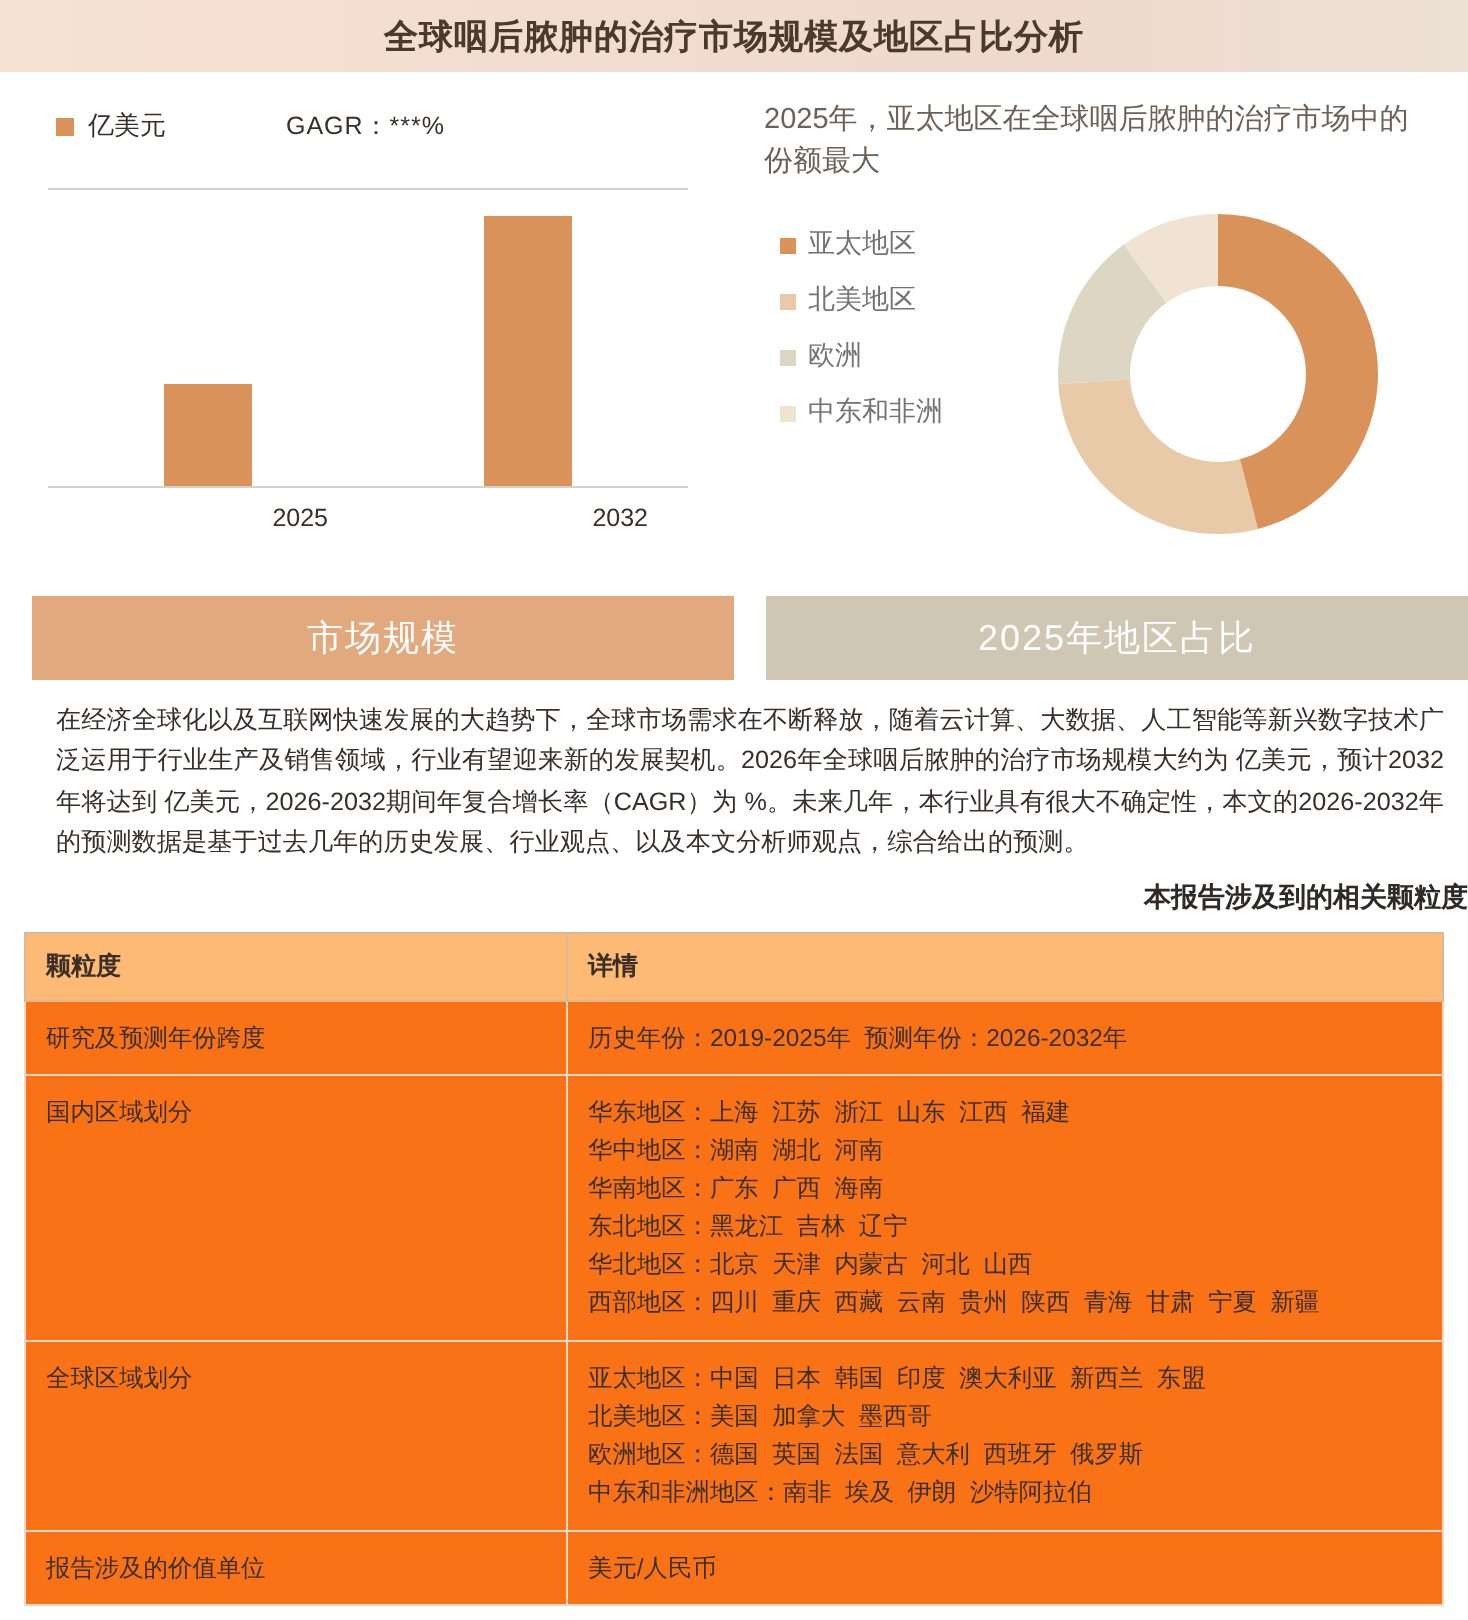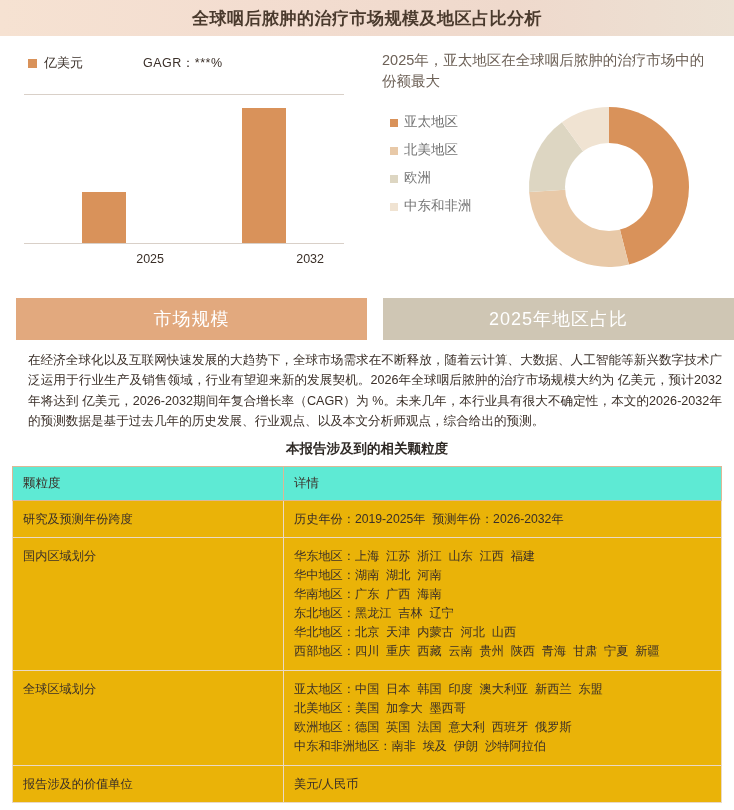--- a/index.html
+++ b/index.html
@@ -177,46 +177,46 @@
   
   .para {
     font-size: 12.6px;
     line-height: 1.62;
     color: #3a2f28;
     padding: 10px 12px 4px 12px;
     text-align: justify;
     margin-left: 16px;
   }
   .subhead {
-    text-align: center;
+    text-align: right;
     font-size: 13.5px;
     font-weight: bold;
     color: #2f2a26;
     padding: 4px 0 8px 0;
   }
 
   
   table.grain {
     width: 710px;
     margin: 0 12px;
     border-collapse: collapse;
     table-layout: fixed;
   }
   table.grain th {
-    background: #5eead4;
+    background: #fdba74;
     color: #3a2f28;
     font-size: 12.5px;
-    font-weight: normal;
+    font-weight: bold;
     text-align: left;
     padding: 8px 10px;
     border: 1px solid #dcb896;
     margin-top: 43px;
   }
   table.grain td {
-    background: #eab308;
+    background: #f97316;
     font-size: 12.2px;
     color: #3a2f28;
     vertical-align: top;
     padding: 9px 10px;
     border: 1px solid #ead9c6;
     line-height: 1.55;
   }
   .col-a { width: 250px; }
   .cell-lines div { white-space: pre-wrap; }
 </style>

